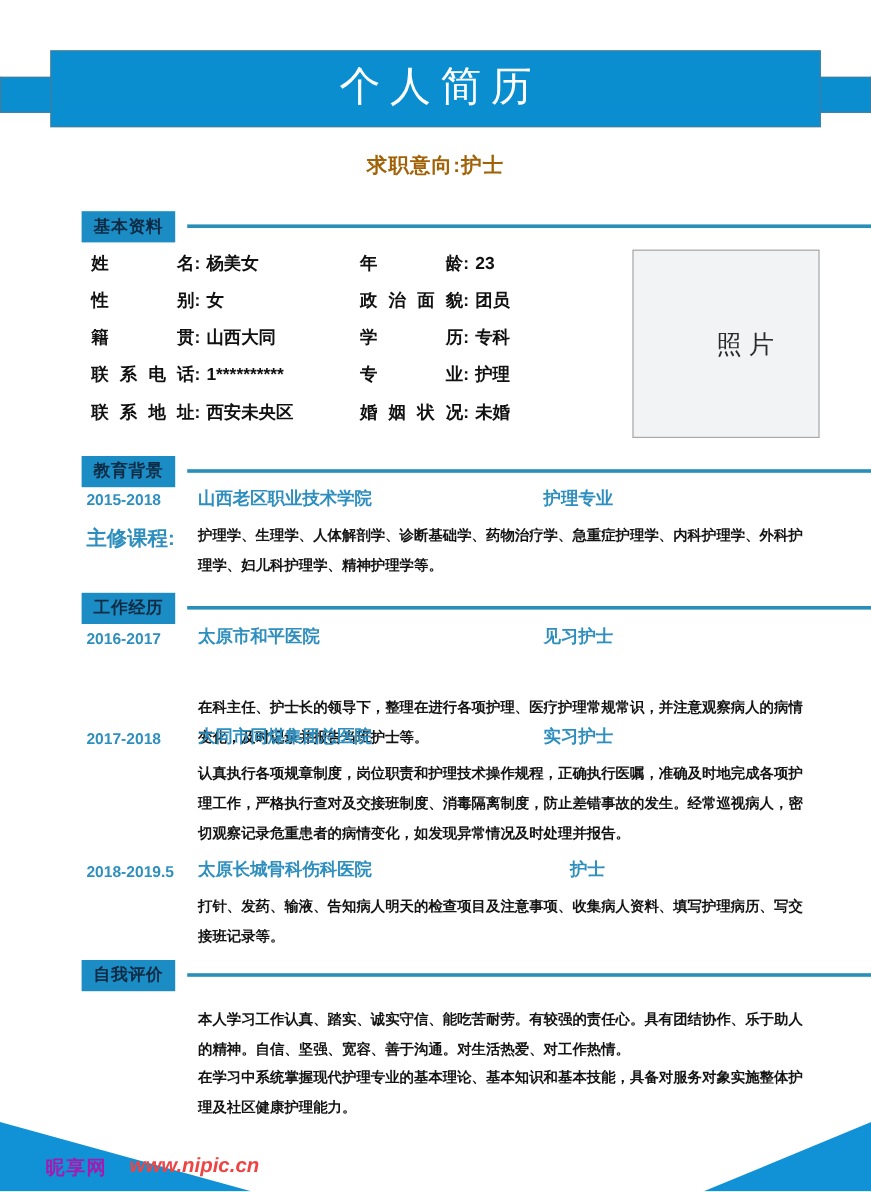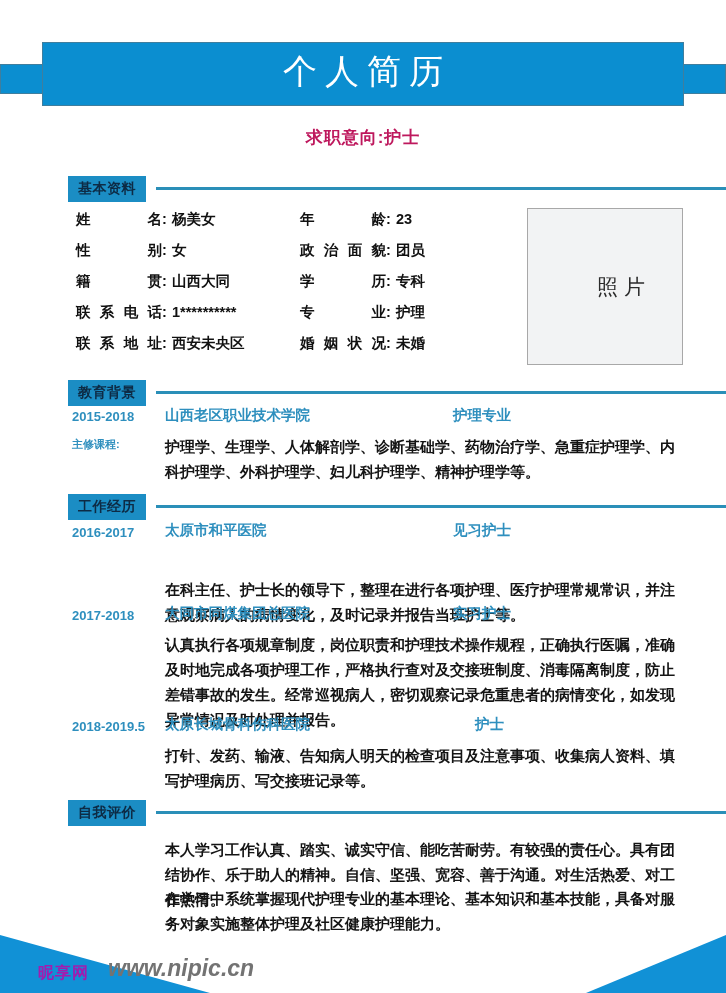--- a/index.html
+++ b/index.html
@@ -72,21 +72,21 @@
   }
 
   
   .objective {
     position: absolute;
     left: 0;
     top: 126px;
     width: 726px;
     text-align: center;
     font-size: 17px;
-    color: #be185d;
+    color: #a16207;
     letter-spacing: 1px;
     font-weight: 600;
   }
 
   
   .section-head {
     position: absolute;
     height: 26px;
   }
   .sec-badge {
@@ -173,28 +173,28 @@
   }
   .entry-role {
     position: absolute;
     font-size: 14.5px;
     color: #2e8fbe;
     font-weight: 700;
     white-space: nowrap;
   }
   .entry-label {
     position: absolute;
-    font-size: 11px;
+    font-size: 17px;
     color: #2e8fbe;
     font-weight: 700;
     white-space: nowrap;
   }
   .entry-body {
     position: absolute;
-    font-size: 15px;
+    font-size: 12px;
     color: #141414;
     font-weight: 600;
     line-height: 25px;
     letter-spacing: 0px;
   }
 
   
   .footer {
     position: absolute;
     left: 0;
@@ -229,22 +229,22 @@
     font-weight: 800;
     color: #a21caf;
     letter-spacing: 1px;
     font-family: "DejaVu Sans", sans-serif;
     padding-left: 24px;
   }
   .brand-url {
     position: absolute;
     left: 108px;
     bottom: 11px;
-    font-size: 23px;
-    color: #737373;
+    font-size: 17px;
+    color: #ef4444;
     font-style: italic;
     font-weight: 700;
     letter-spacing: 0px;
   }
   .id-badge {
     position: absolute;
     right: 0px;
     bottom: 16px;
     background: rgba(190,193,196,0.78);
     color: #ffffff;

